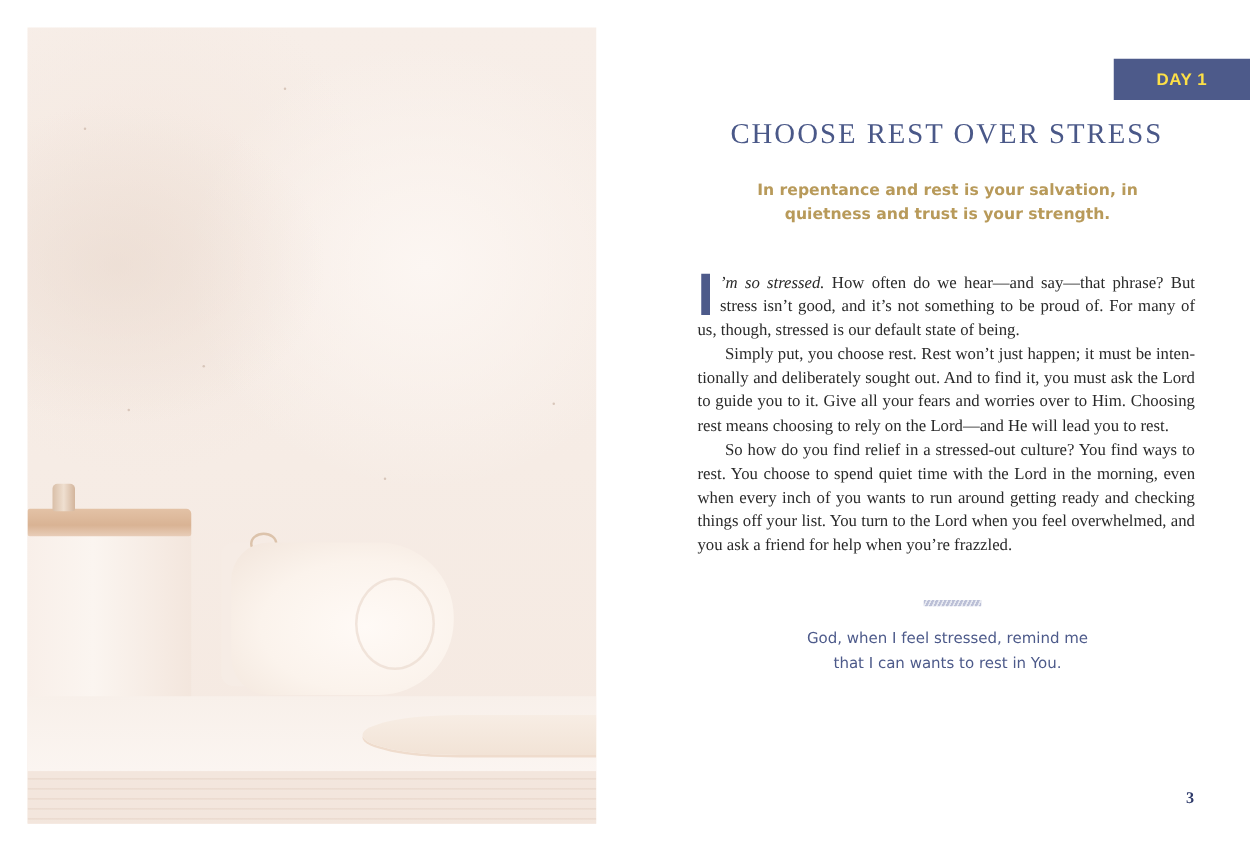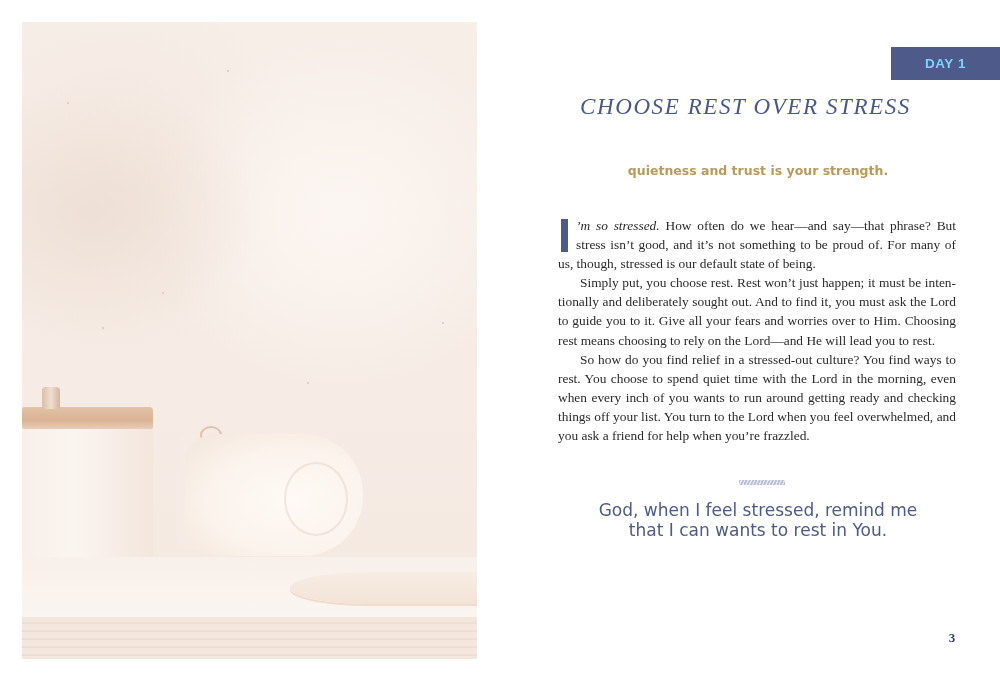--- a/index.html
+++ b/index.html
@@ -66,29 +66,29 @@
     box-shadow:0 2px 0 #efdccd;
   }
   .table-edge {
     position:absolute; left:0; top:595px; width:455px; height:42px;
     background:repeating-linear-gradient(180deg,#f3e6dd 0px,#f3e6dd 5px,#ead9cd 6px,#f6ece5 8px);
   }
 
   
   .day-badge {
     position:absolute; left:891px; top:47px; width:109px; height:33px;
-    background:#4d5a8a; color:#7dd3fc;
+    background:#4d5a8a; color:#fde047;
     font-family:"Liberation Sans", sans-serif; font-weight:bold;
     font-size:13.5px; letter-spacing:0.5px;
     display:flex; align-items:center; justify-content:center;
   }
   .title {
-    position:absolute; left:528px; top:94px; width:435px; text-align:center;
+    position:absolute; left:540px; top:94px; width:435px; text-align:center;
     color:#4a5888; font-family:"Liberation Serif", serif;
-    font-size:23px; letter-spacing:1.6px; font-weight:normal;font-style:italic;
+    font-size:23px; letter-spacing:1.6px; font-weight:normal;
   }
   .verse {
     position:absolute; left:560px; top:142px; width:396px; text-align:center;
     color:#b89a5a; font-family:"DejaVu Sans", sans-serif; font-weight:bold;
     font-size:12.5px; line-height:19px;
   }
   .verse .ref { font-style:italic; font-size:12px; display:block; }
   .body {
     position:absolute; left:558px; top:216px; width:398px;
     color:#2a2a2a; font-family:"Liberation Serif", serif;
@@ -102,21 +102,21 @@
   }
   .body em { }
   .divider {
     position:absolute; left:739px; top:480px; width:46px; height:5px;
     background:repeating-linear-gradient(115deg,#b4b9d2 0px,#b4b9d2 1.5px,#e5e7f0 2px,#e5e7f0 3px);
     opacity:0.9;
   }
   .prayer {
     position:absolute; left:590px; top:500px; width:336px; text-align:center;
     color:#4d5a8a; font-family:"DejaVu Sans", sans-serif;
-    font-size:17px; line-height:20px;
+    font-size:12px; line-height:20px;
   }
   .page-number {
     position:absolute; left:944px; top:630px; width:16px; text-align:center;
     color:#2e3a6a; font-family:"Liberation Serif", serif; font-weight:bold; font-size:13px;
   }
 </style>
 </head>
 <body>
 
 <div class="photo">
@@ -137,21 +137,21 @@
   <div class="table-top"></div>
   <div class="plate"></div>
   <div class="table-edge"></div>
 </div>
 
 <div class="day-badge">DAY 1</div>
 
 <h1 class="title" style="margin:0;">CHOOSE REST OVER STRESS</h1>
 
 <div class="verse">
-  <br>
+  <span>In repentance and rest is your salvation, in</span><br>
   <span>quietness and trust is your strength.</span>
 </div>
 
 <div class="body">
   <p class="first"><span class="dropcap"></span><em>’m so stressed.</em><span> How often do we hear—and say—that phrase? But stress isn’t good, and it’s not something to be proud of. For many of us, though, stressed is our default state of being.</span></p>
   <p>Simply put, you choose rest. Rest won’t just happen; it must be inten­tionally and deliberately sought out. And to find it, you must ask the Lord to guide you to it. Give all your fears and worries over to Him. Choosing rest means choosing to rely on the Lord—and He will lead you to rest.</p>
   <p>So how do you find relief in a stressed-out culture? You find ways to rest. You choose to spend quiet time with the Lord in the morning, even when every inch of you wants to run around getting ready and checking things off your list. You turn to the Lord when you feel overwhelmed, and you ask a friend for help when you’re frazzled.</p>
 </div>
 
 <div class="divider"></div>

